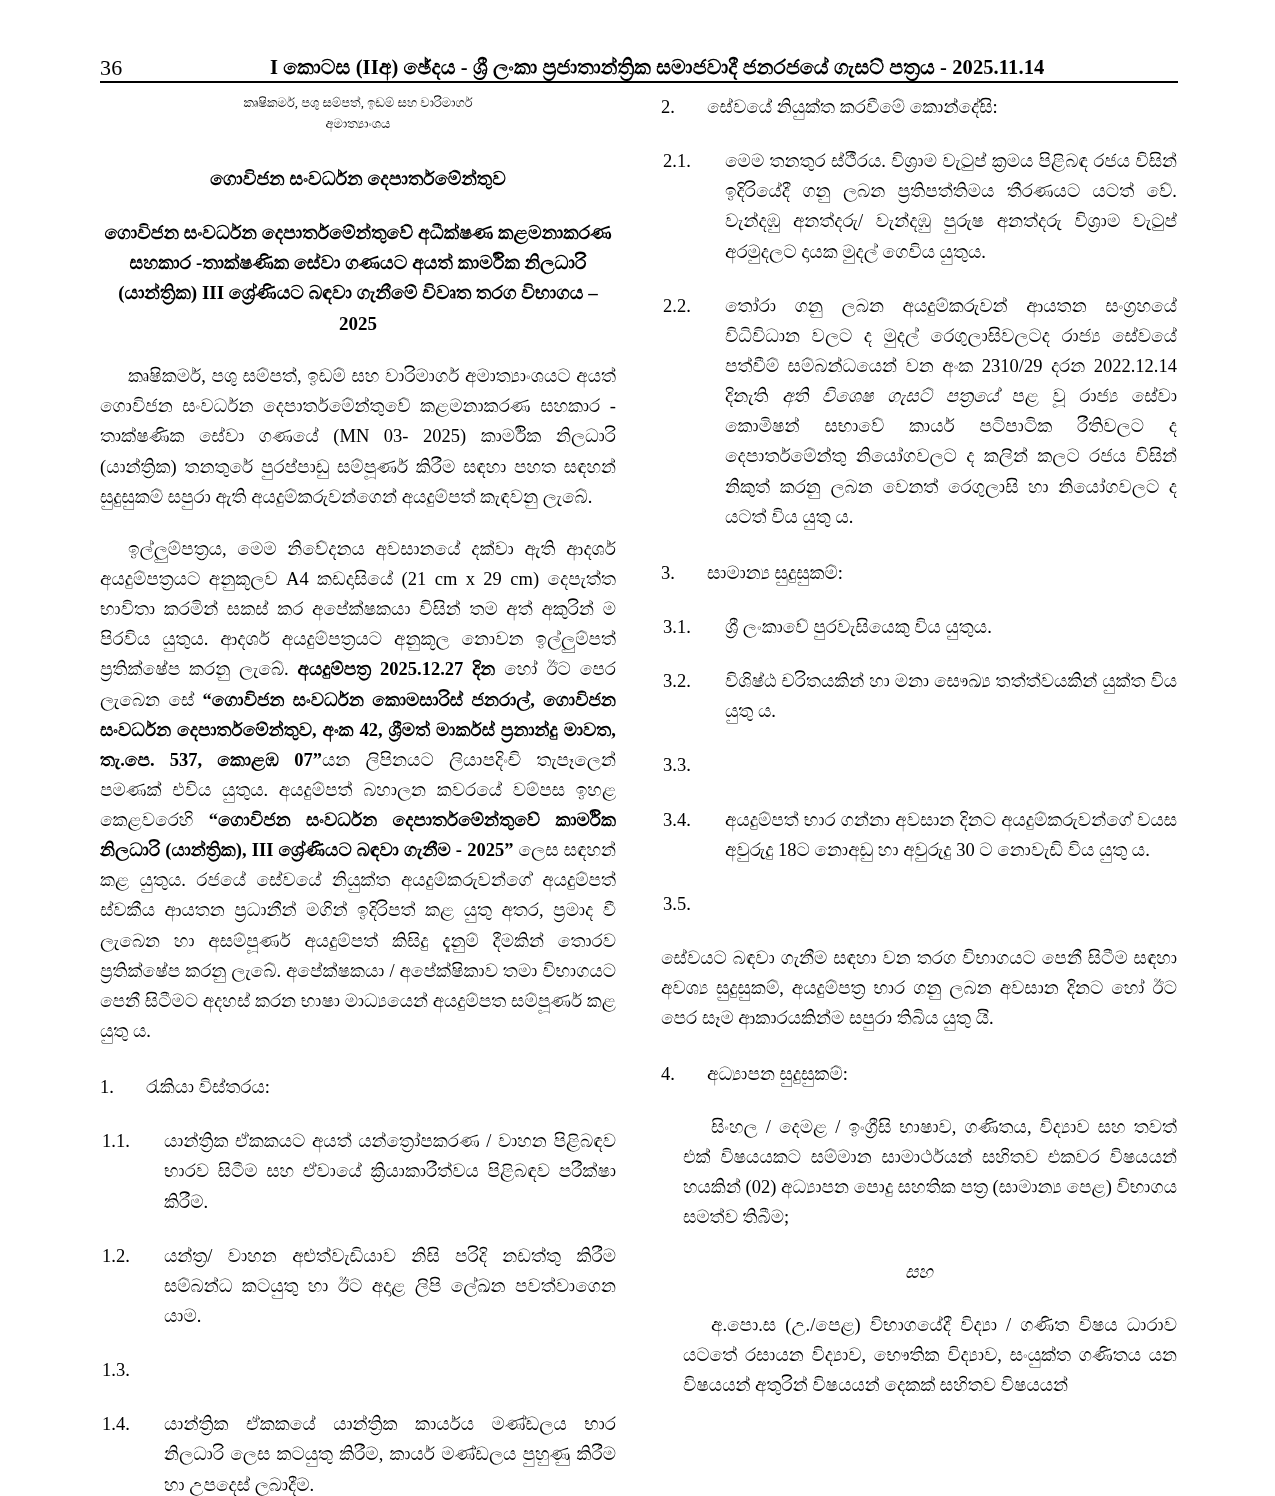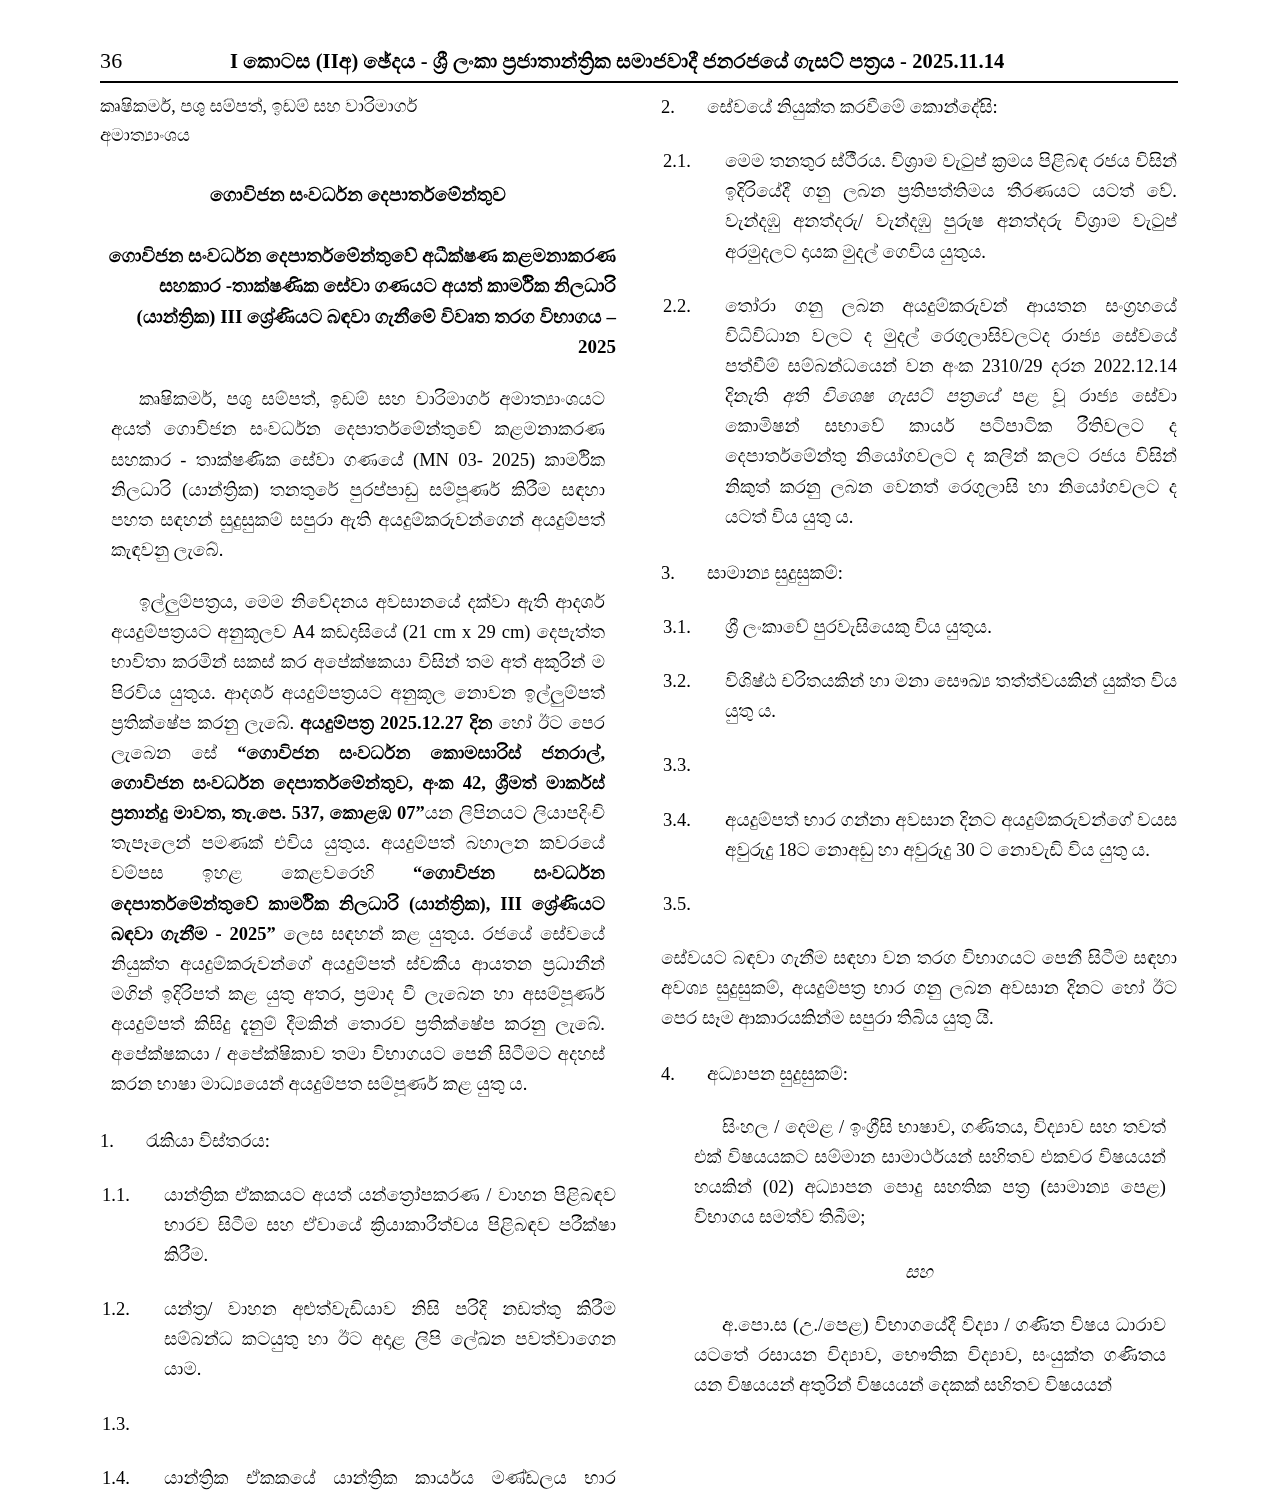--- a/index.html
+++ b/index.html
@@ -29,21 +29,22 @@
   }
 
   
   .masthead {
     position: absolute;
     left: 100px;
     top: 42px;
     width: 1078px;
     height: 38px;
     display: flex;
-    align-items: center;
+    align-items: flex-end;
+    gap: 40px;
   }
   .folio {
     font-size: 22px;
     line-height: 1.1;
     letter-spacing: 0.3px;
     flex: 0 0 auto;
     width: 120px;
   }
   .masthead-title {
     flex: 1 1 auto;
@@ -74,39 +75,40 @@
     display: flex;
     gap: 45px;
   }
   .col {
     width: 516px;
     flex: 0 0 516px;
   }
 
   
   p, div.line {
-    margin: 11px;
+    margin: 0;
   }
   .ctr {
-    font-size: 18px;
+    text-align: center;
+    font-size: 13px;
     line-height: 1.62;
   }
   .dept-head {
     text-align: center;
     font-size: 19px;
     font-weight: bold;
     line-height: 1.55;
     margin-top: 30px;
   }
   .exam-title {
-    text-align: right;
+    text-align: center;
     font-size: 19px;
     font-weight: bold;
     line-height: 1.6;
-    margin-top: 31px;
+    margin-top: 24px;
   }
   .para {
     text-align: justify;
     text-justify: inter-word;
     font-size: 18.5px;
     line-height: 1.63;
     text-indent: 28px;
     margin-top: 22px;
     hyphens: none;
   }

